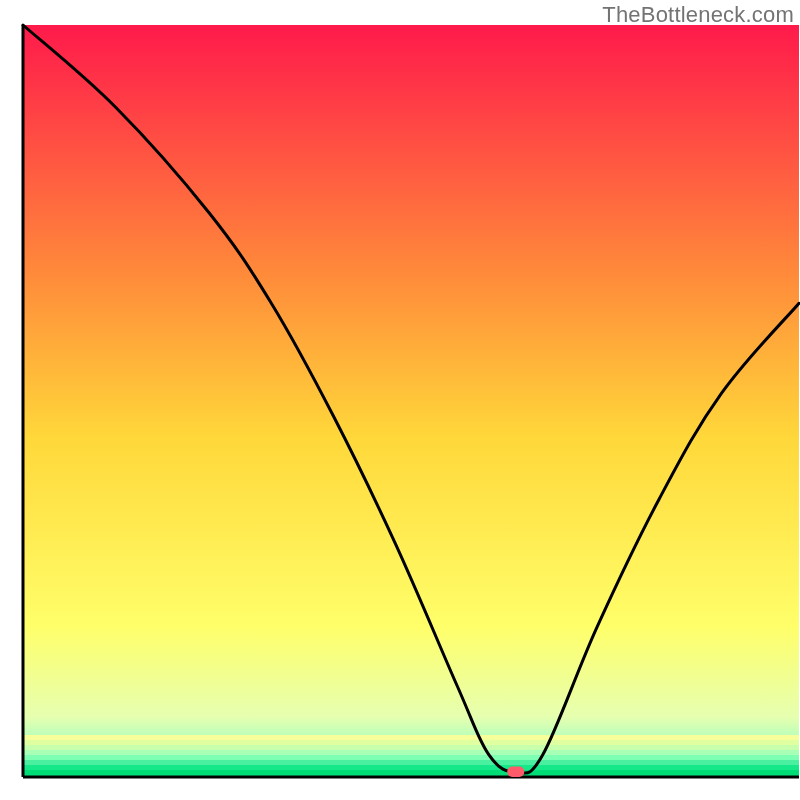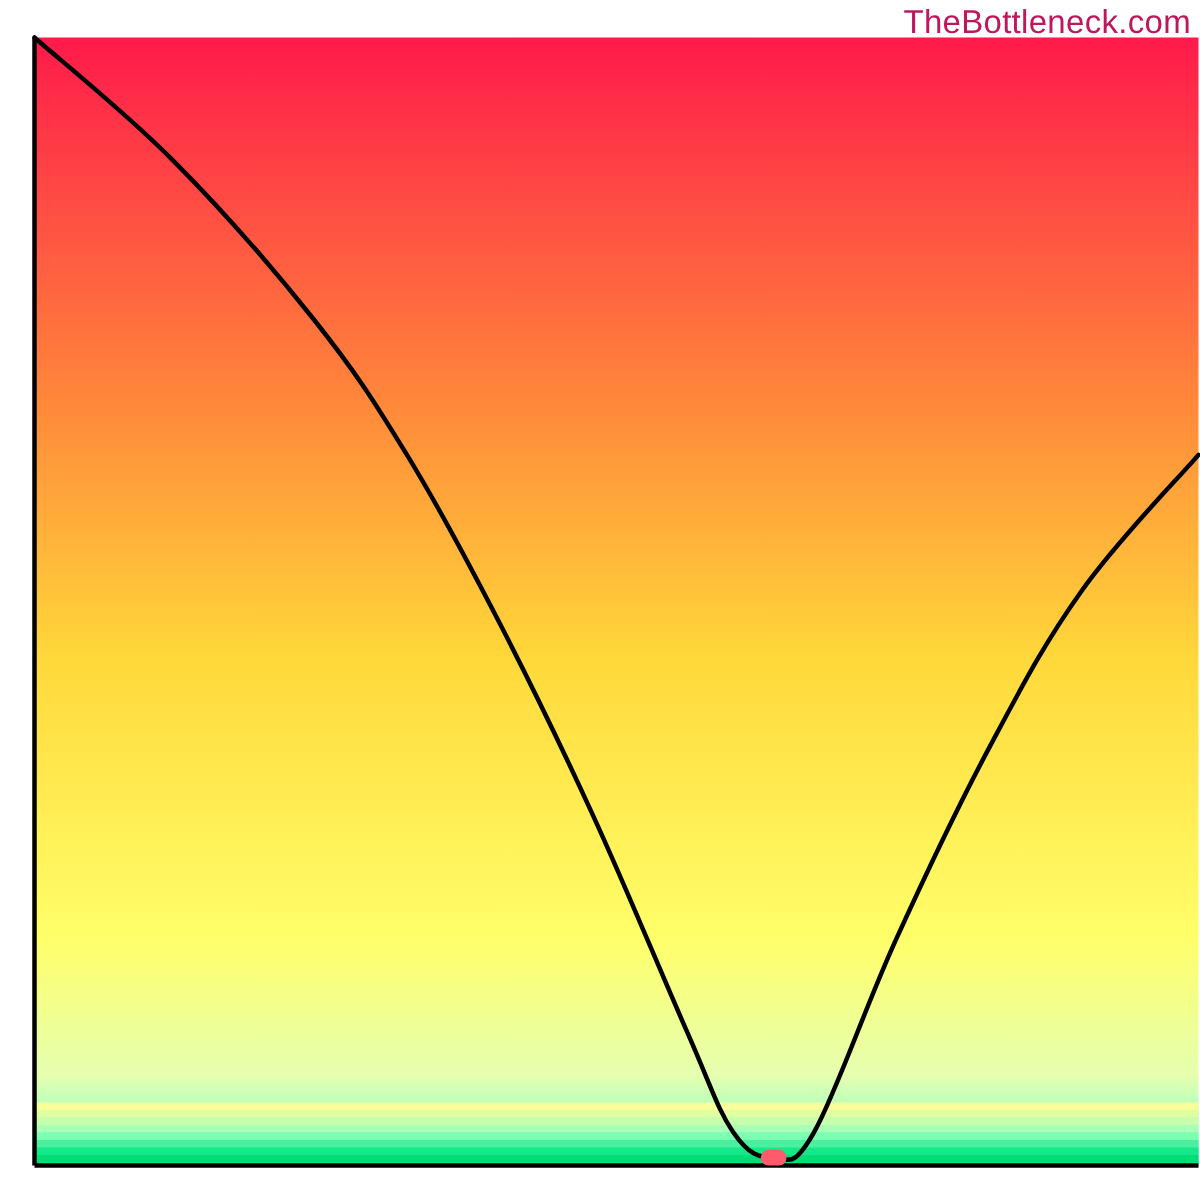--- a/index.html
+++ b/index.html
@@ -13,21 +13,21 @@
   .container {
     position: relative;
     width: 800px;
     height: 800px;
   }
   .watermark {
     position: absolute;
     top: 2px;
     right: 6px;
     font-size: 22px;
-    color: #be185d;
+    color: #737373;
     font-weight: 500;
     letter-spacing: 0.2px;
     z-index: 10;
   }
   svg {
     display: block;
   }
 </style>
 </head>
 <body>

